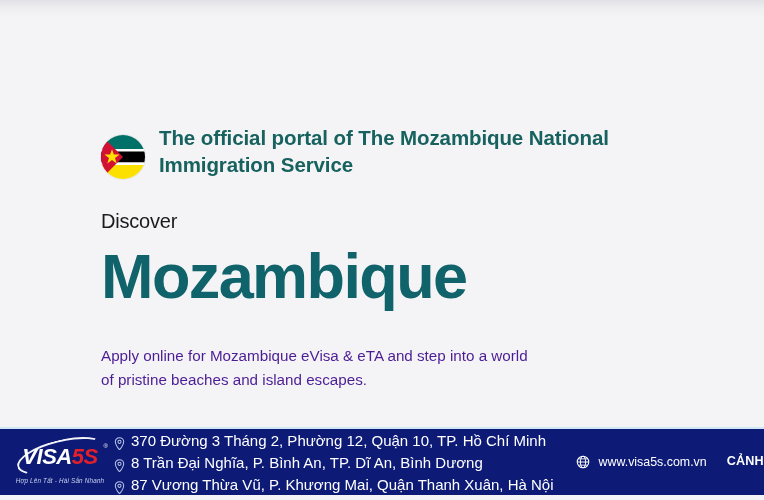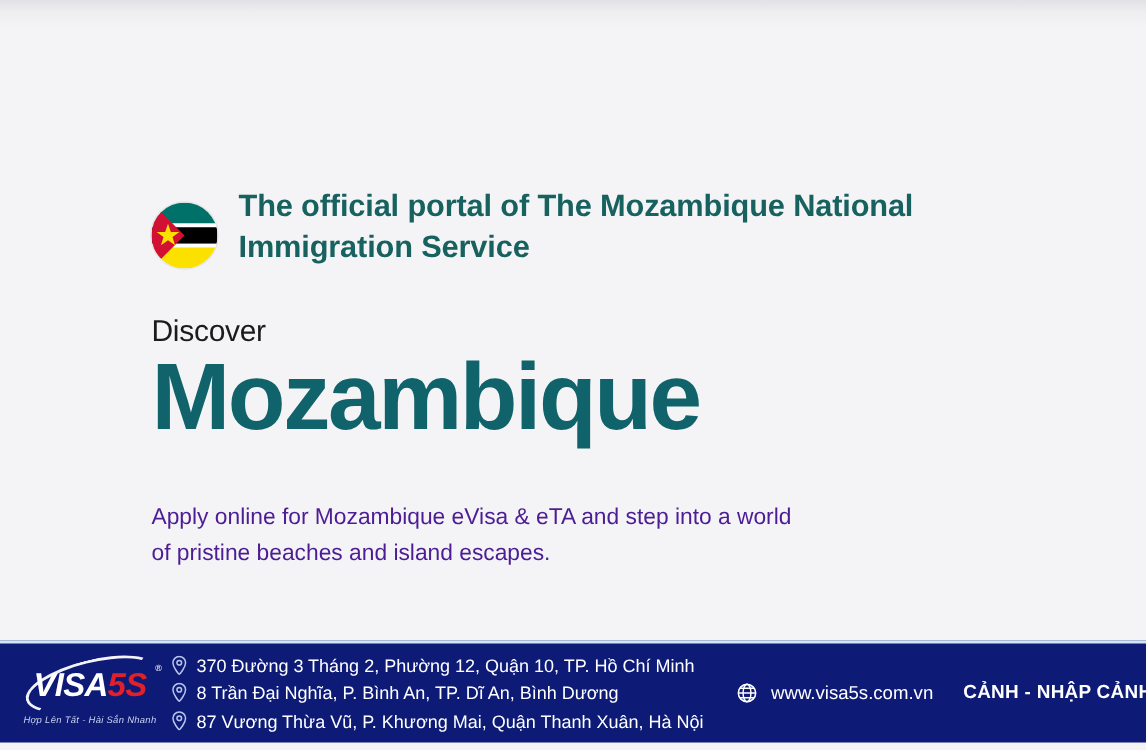--- a/index.html
+++ b/index.html
@@ -64,21 +64,21 @@
   .discover {
     margin-top: 32px;
     font-size: 20px;
     line-height: 1;
     font-weight: 400;
     color: #1b1b1b;
     letter-spacing: -0.2px;
   }
 
   .country {
-    margin-top: 2px;
+    margin-top: 13px;
     font-size: 63px;
     line-height: 1.02;
     font-weight: 700;
     color: #10636a;
     letter-spacing: -1.6px;
   }
 
   .tagline {
     margin-top: 36px;
     font-size: 15.2px;
@@ -154,24 +154,24 @@
   .addresses {
     flex: 0 0 auto;
     margin-left: 2px;
     display: flex;
     flex-direction: column;
     gap: 4px;
     padding-top: 1px;
   }
   .addr-line {
     display: flex;
-    align-items: flex-start;
+    align-items: flex-end;
     gap: 6px;
     color: #ffffff;
-    font-size: 12px;
+    font-size: 15px;
     line-height: 1.2;
     white-space: nowrap;
   }
 
   
   .contacts {
     flex: 0 0 auto;
     margin-left: 22px;
     display: flex;
     flex-direction: row;

